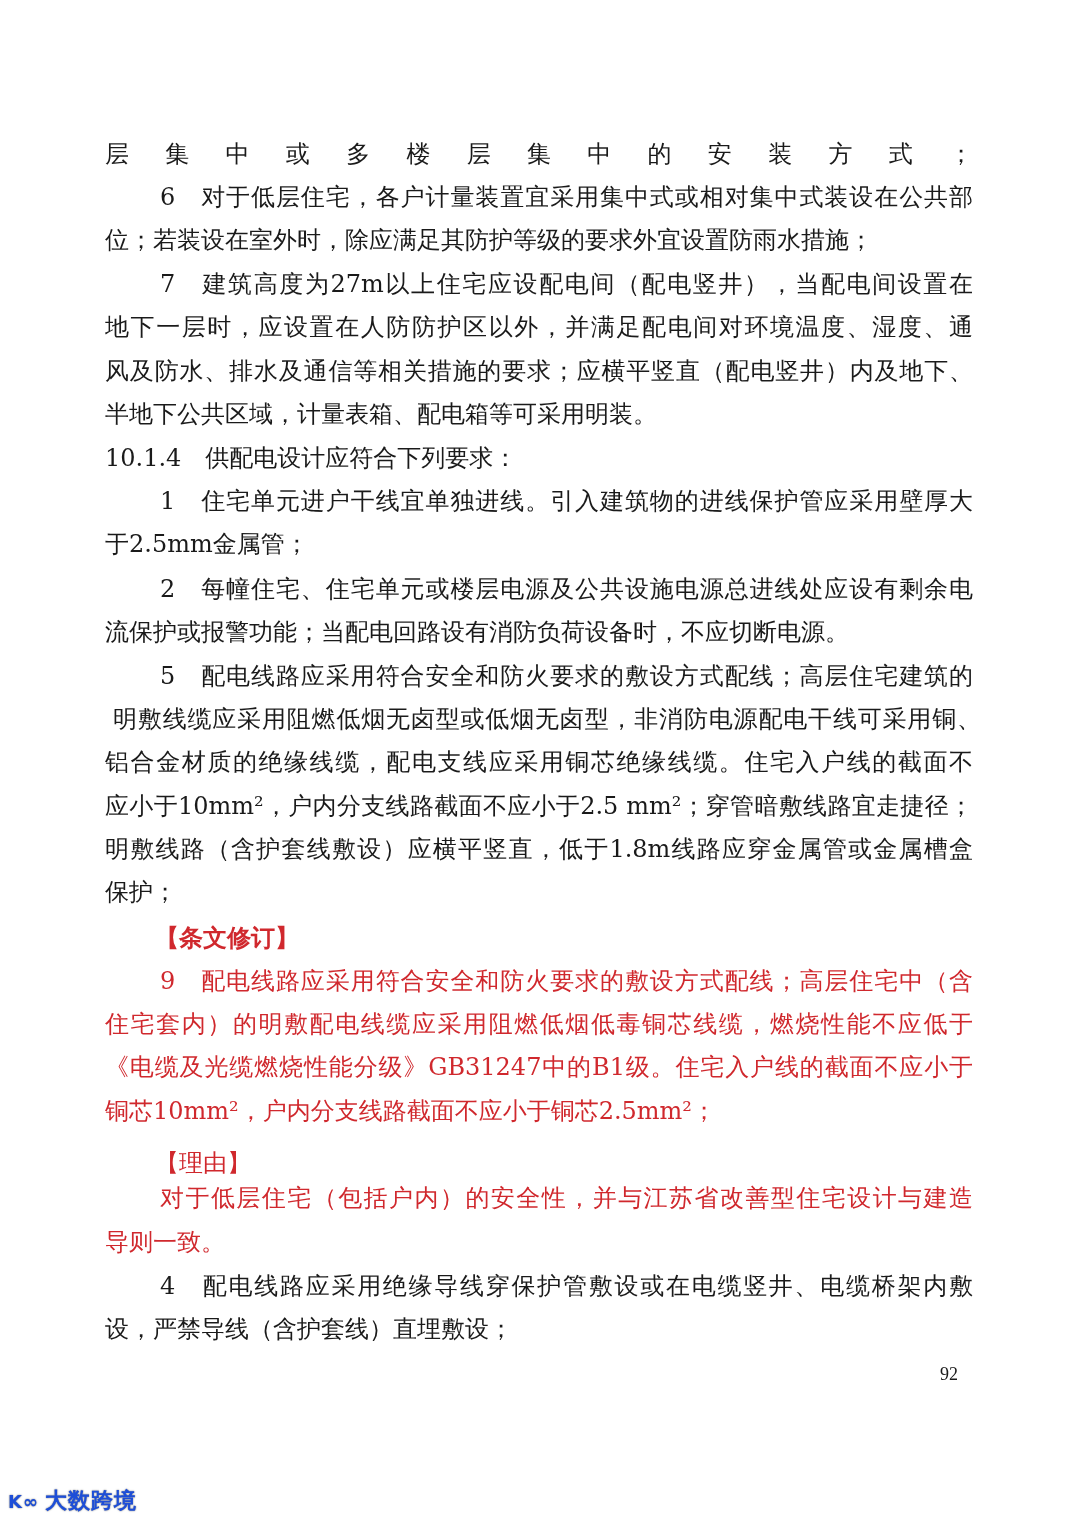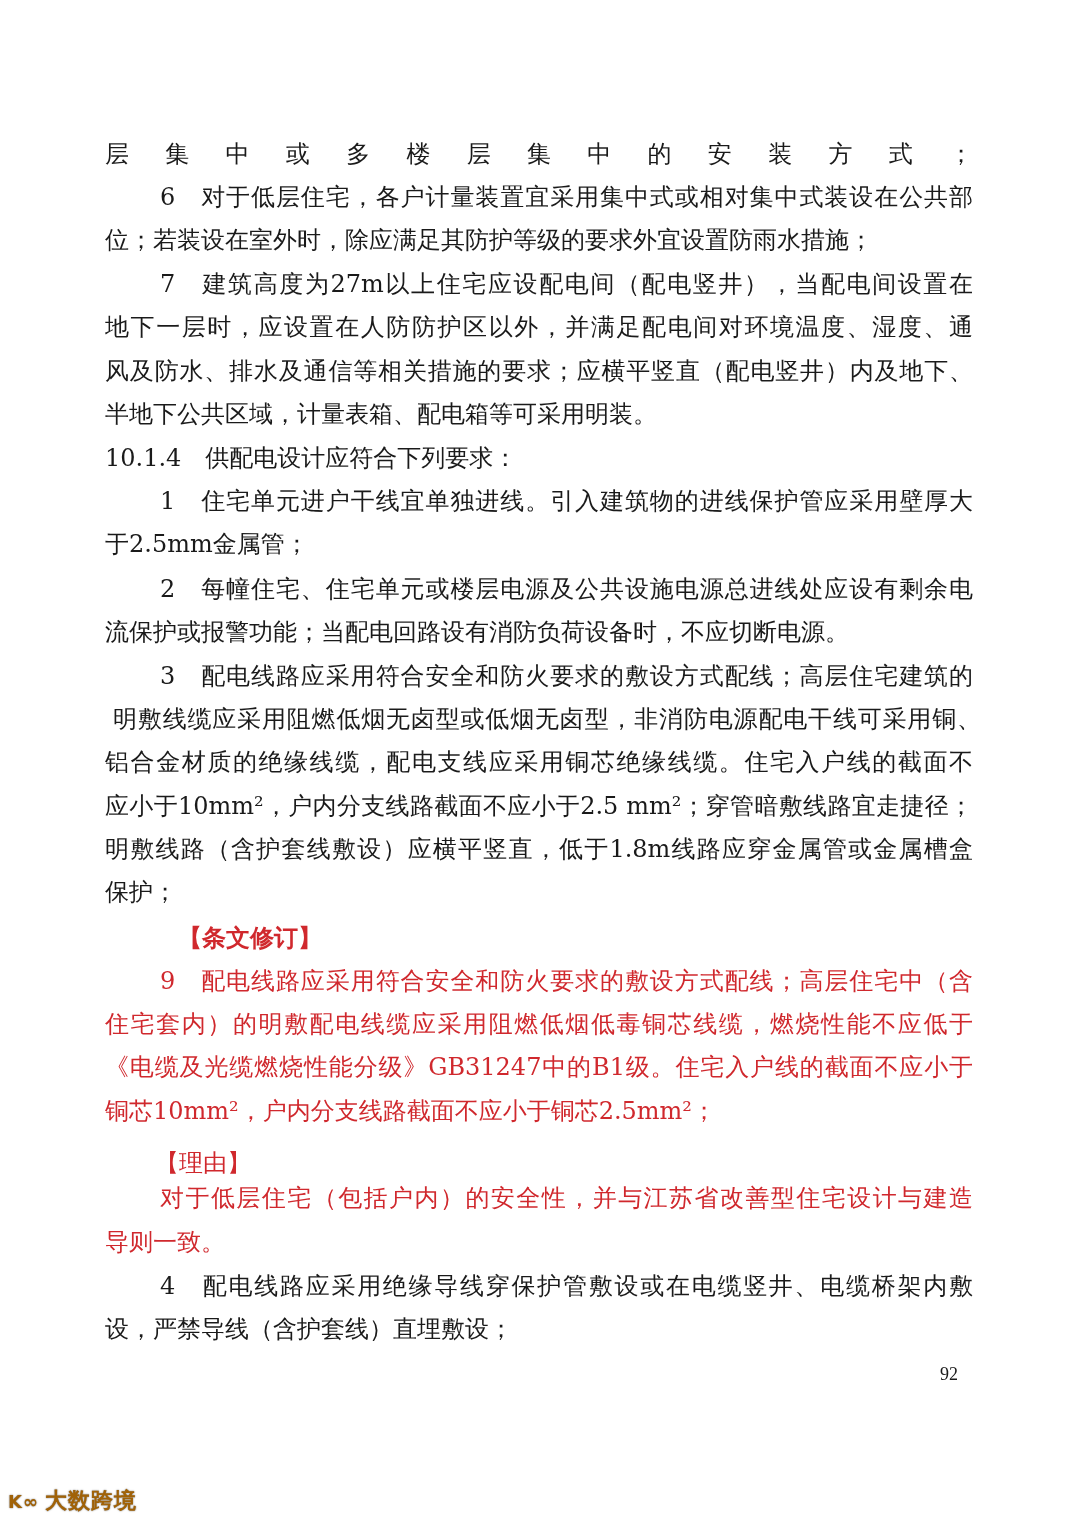--- a/index.html
+++ b/index.html
@@ -5,48 +5,48 @@
   html, body { margin: 0; padding: 0; background: #ffffff; }
   body { width: 1080px; height: 1528px; position: relative; overflow: hidden;
          font-family: "DejaVu Serif", "Liberation Serif", serif; color: #1a1a1a; }
   .line { position: absolute; left: 105px; width: 868px; height: 43px; line-height: 43px;
           font-size: 24px; white-space: nowrap; overflow: visible; text-align: justify; text-align-last: justify; }
   .line.last { text-align-last: left; }
   .indent { left: 160px; width: 813px; }
   .red { color: #d0282d; }
   .redhead { color: #d0282d; font-weight: bold; left: 155px; text-align-last: left; }
   .pagenum { position: absolute; left: 940px; top: 1364px; font-size: 18px; font-family: "Liberation Serif", serif; color: #1a1a1a; }
-  .watermark { position: absolute; left: 8px; top: 1486px; font-size: 22px; color: #a16207;
+  .watermark { position: absolute; left: 8px; top: 1486px; font-size: 22px; color: #1d4ed8;
                font-family: "DejaVu Sans", sans-serif; font-weight: bold;
                text-shadow: 0 0 2px #9a9a9a, 0 0 1px #9a9a9a; letter-spacing: 1px; }
   .watermark .logo { font-size: 18px; margin-right: 6px; }
 </style>
 </head>
 <body>
 
 <div id="page">
     <div class="line" style="top: 133px;">层集中或多楼层集中的安装方式；</div>
     <div class="line indent" style="top: 176px;">6　对于低层住宅，各户计量装置宜采用集中式或相对集中式装设在公共部</div>
     <div class="line last" style="top: 219px;">位；若装设在室外时，除应满足其防护等级的要求外宜设置防雨水措施；</div>
     <div class="line indent" style="top: 263px;">7　建筑高度为27m以上住宅应设配电间（配电竖井），当配电间设置在</div>
     <div class="line" style="top: 306px;">地下一层时，应设置在人防防护区以外，并满足配电间对环境温度、湿度、通</div>
     <div class="line" style="top: 350px;">风及防水、排水及通信等相关措施的要求；应横平竖直（配电竖井）内及地下、</div>
     <div class="line last" style="top: 393px;">半地下公共区域，计量表箱、配电箱等可采用明装。</div>
     <div class="line last" style="top: 437px;">10.1.4　供配电设计应符合下列要求：</div>
     <div class="line indent" style="top: 480px;">1　住宅单元进户干线宜单独进线。引入建筑物的进线保护管应采用壁厚大</div>
     <div class="line last" style="top: 523px;">于2.5mm金属管；</div>
     <div class="line indent" style="top: 568px;">2　每幢住宅、住宅单元或楼层电源及公共设施电源总进线处应设有剩余电</div>
     <div class="line last" style="top: 611px;">流保护或报警功能；当配电回路设有消防负荷设备时，不应切断电源。</div>
-    <div class="line indent" style="top: 655px;">3　配电线路应采用符合安全和防火要求的敷设方式配线；高层住宅建筑的</div>
+    <div class="line indent" style="top: 655px;">5　配电线路应采用符合安全和防火要求的敷设方式配线；高层住宅建筑的</div>
     <div class="line" style="top: 698px; margin-left: 8px;">明敷线缆应采用阻燃低烟无卤型或低烟无卤型，非消防电源配电干线可采用铜、</div>
     <div class="line" style="top: 741px;">铝合金材质的绝缘线缆，配电支线应采用铜芯绝缘线缆。住宅入户线的截面不</div>
     <div class="line" style="top: 785px;">应小于10mm²，户内分支线路截面不应小于2.5 mm²；穿管暗敷线路宜走捷径；</div>
     <div class="line" style="top: 828px;">明敷线路（含护套线敷设）应横平竖直，低于1.8m线路应穿金属管或金属槽盒</div>
     <div class="line last" style="top: 871px;">保护；</div>
-    <div class="line red redhead last" style="top: 916px; margin-left: 23px;">【条文修订】</div>
+    <div class="line red redhead last" style="top: 916px;">【条文修订】</div>
     <div class="line indent red" style="top: 960px;">9　配电线路应采用符合安全和防火要求的敷设方式配线；高层住宅中（含</div>
     <div class="line red" style="top: 1003px;">住宅套内）的明敷配电线缆应采用阻燃低烟低毒铜芯线缆，燃烧性能不应低于</div>
     <div class="line red" style="top: 1046px;">《电缆及光缆燃烧性能分级》GB31247中的B1级。住宅入户线的截面不应小于</div>
     <div class="line last red" style="top: 1090px;">铜芯10mm²，户内分支线路截面不应小于铜芯2.5mm²；</div>
     <div class="line red redhead last" style="font-weight: normal; top: 1134px; margin-top: 8px;">【理由】</div>
     <div class="line indent red" style="top: 1177px;">对于低层住宅（包括户内）的安全性，并与江苏省改善型住宅设计与建造</div>
     <div class="line last red" style="top: 1221px;">导则一致。</div>
     <div class="line indent" style="top: 1265px;">4　配电线路应采用绝缘导线穿保护管敷设或在电缆竖井、电缆桥架内敷</div>
     <div class="line last" style="top: 1308px;">设，严禁导线（含护套线）直埋敷设；</div>
   </div>

